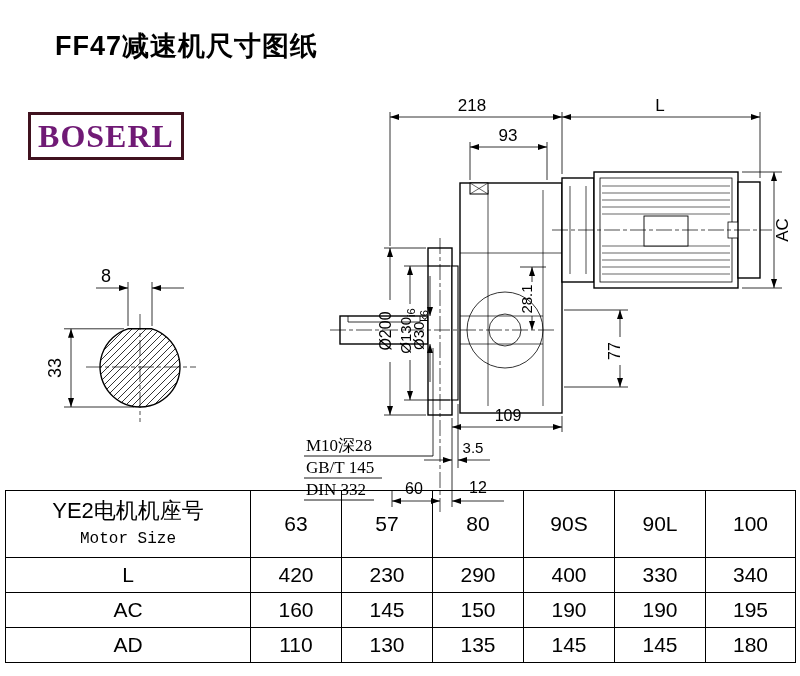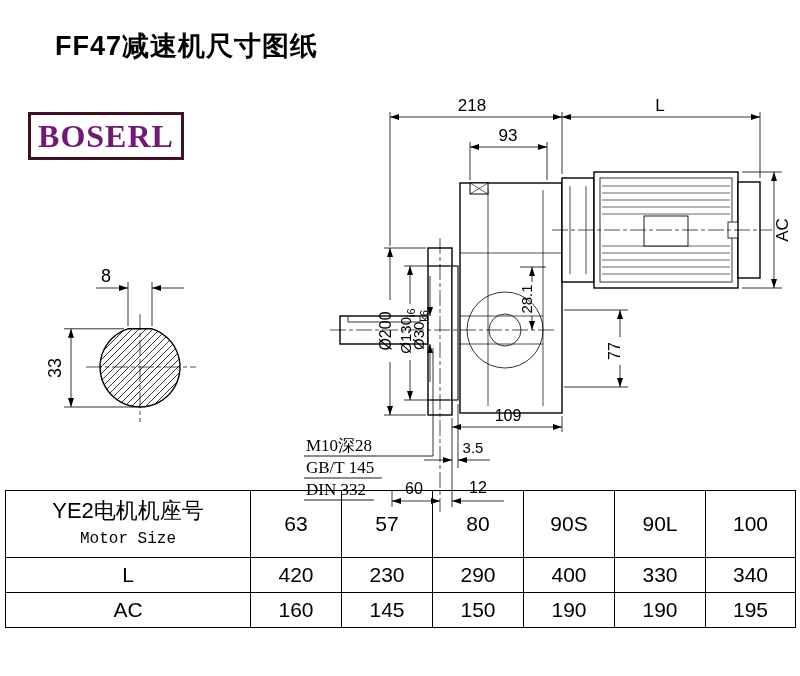--- a/index.html
+++ b/index.html
@@ -224,16 +224,25 @@
       </tr>
       <tr class="data-row">
         <td>AC</td>
         <td>160</td>
         <td>145</td>
         <td>150</td>
         <td>190</td>
         <td>190</td>
         <td>195</td>
       </tr>
+      <tr class="data-row">
+        <td>AD</td>
+        <td>110</td>
+        <td>130</td>
+        <td>135</td>
+        <td>145</td>
+        <td>145</td>
+        <td>180</td>
+      </tr>
     </tbody>
   </table>
 
 </div>
 
 </body></html>

